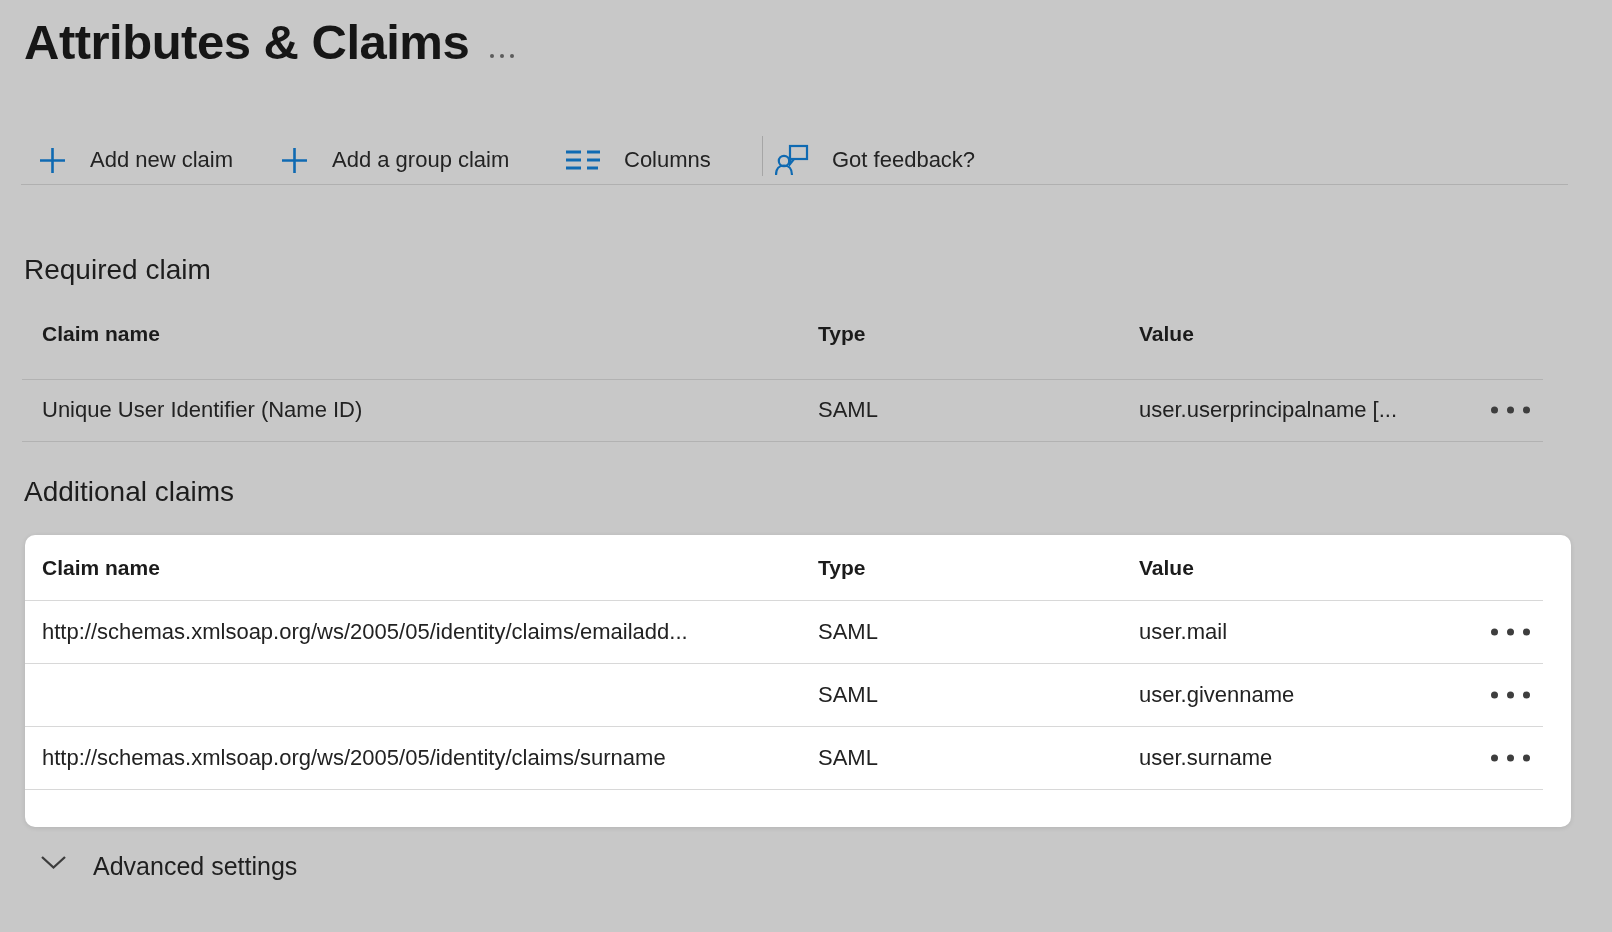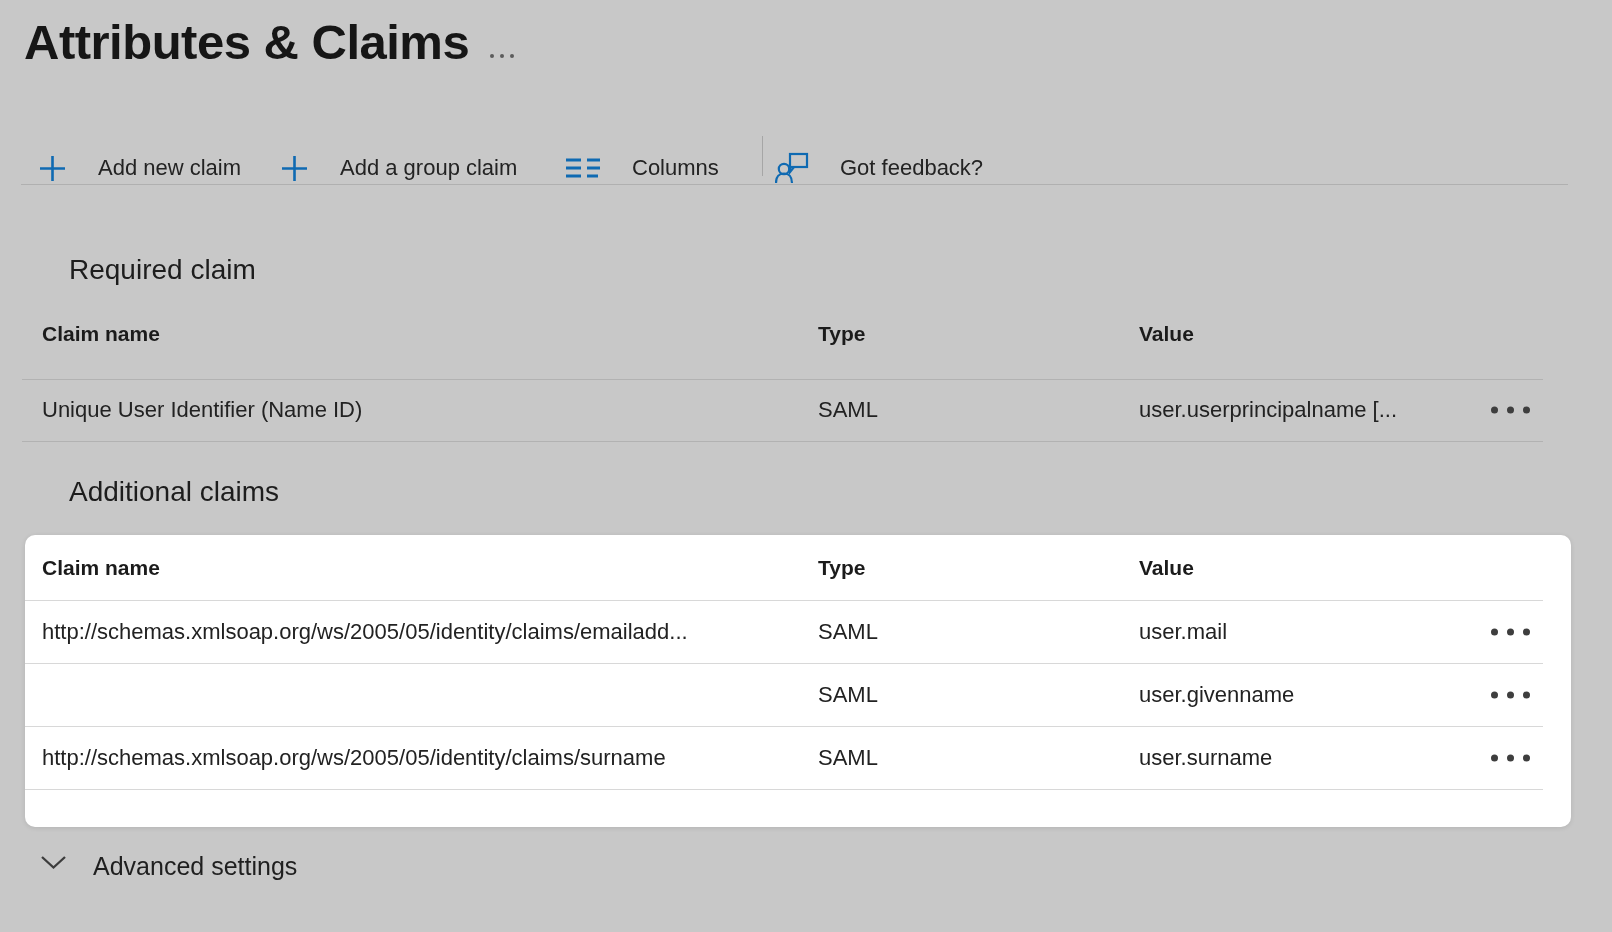--- a/index.html
+++ b/index.html
@@ -20,34 +20,34 @@
   }
   .title-more {
     position: absolute; left: 486px; top: 50px;
     display: flex; gap: 6px; cursor: pointer; padding: 4px;
   }
   .title-more .tdot { width: 4px; height: 4px; border-radius: 50%; background: #5c5c5c; }
 
   
   .toolbar { position: absolute; top: 132px; left: 0; width: 100%; height: 48px; }
   .cmd {
-    position: absolute; top: 12px; height: 48px;
-    display: flex; align-items: center; gap: 31px;
+    position: absolute; top: 4px; height: 48px;
+    display: flex; align-items: center; gap: 23px;
     font-size: 22px; color: #232323; cursor: pointer; white-space: nowrap;
   }
   .cmd svg { display: block; }
   .toolbar-vline {
     position: absolute; left: 762px; top: 4px; width: 1px; height: 40px; background: #a6a6a6;
   }
   .toolbar-divider {
     position: absolute; left: 21px; top: 184px; width: 1547px; height: 1px; background: #b0b0b0;
   }
 
   
-  .section-heading { position: absolute; left: 24px; font-size: 28px; font-weight: 400; color: #1d1d1d; margin-left: 45px; }
+  .section-heading { position: absolute; left: 24px; font-size: 28px; font-weight: 400; color: #1d1d1d; }
   .h-required { top: 254px; }
   .h-additional { top: 476px; }
 
   
   .gray-divider { position: absolute; left: 22px; width: 1521px; height: 1px; background: #b2b2b2; }
   .cell { position: absolute; top: 50%; transform: translateY(-50%); white-space: nowrap; }
   .col-claim { left: 42px; }
   .col-type  { left: 818px; }
   .col-value { left: 1139px; }
   .th { font-size: 21px; font-weight: 700; color: #1b1b1b; }

